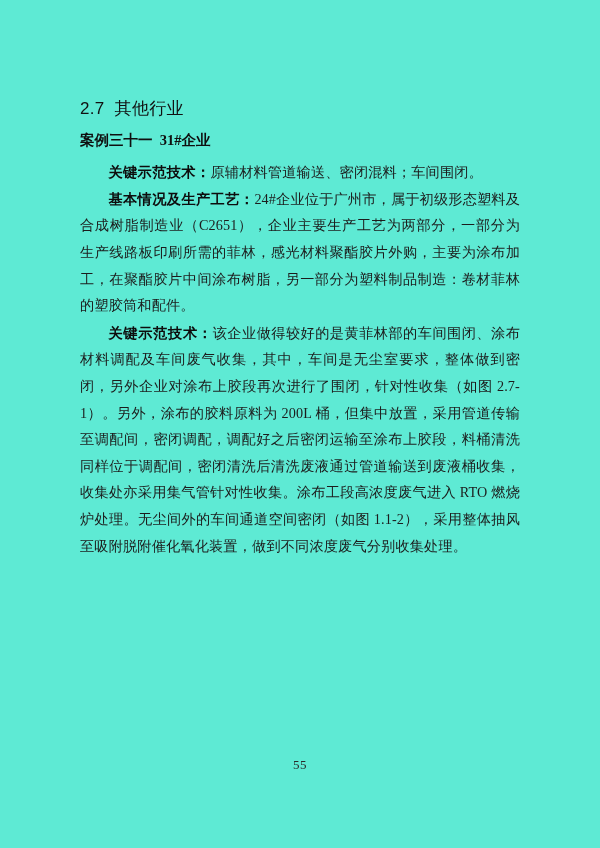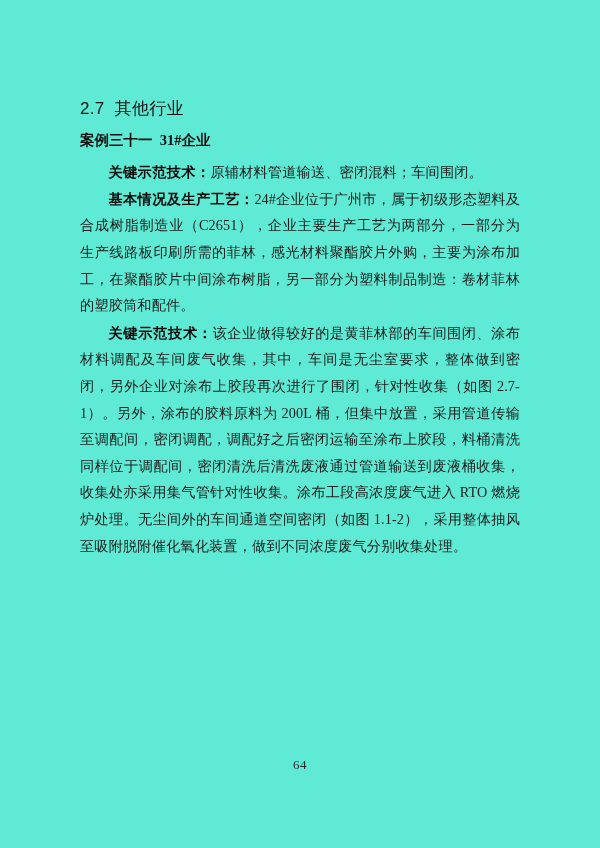--- a/index.html
+++ b/index.html
@@ -108,15 +108,15 @@
     <p class="para">
       <span class="lead">基本情况及生产工艺：</span><span>24#企业位于广州市，属于初级形态塑料及合成树脂制造业（C2651），企业主要生产工艺为两部分，一部分为生产线路板印刷所需的菲林，感光材料聚酯胶片外购，主要为涂布加工，在聚酯胶片中间涂布树脂，另一部分为塑料制品制造：卷材菲林的塑胶筒和配件。</span>
     </p>
 
     <p class="para">
       <span class="lead">关键示范技术：</span><span>该企业做得较好的是黄菲林部的车间围闭、涂布材料调配及车间废气收集，其中，车间是无尘室要求，整体做到密闭，另外企业对涂布上胶段再次进行了围闭，针对性收集（如图 2.7-1）。另外，涂布的胶料原料为 200L 桶，但集中放置，采用管道传输至调配间，密闭调配，调配好之后密闭运输至涂布上胶段，料桶清洗同样位于调配间，密闭清洗后清洗废液通过管道输送到废液桶收集，收集处亦采用集气管针对性收集。涂布工段高浓度废气进入 RTO 燃烧炉处理。无尘间外的车间通道空间密闭（如图 1.1-2），采用整体抽风至吸附脱附催化氧化装置，做到不同浓度废气分别收集处理。</span>
     </p>
 
   </div>
 
-  <div class="page-number">64</div>
+  <div class="page-number">55</div>
 
 </div>
 
 </body></html>

